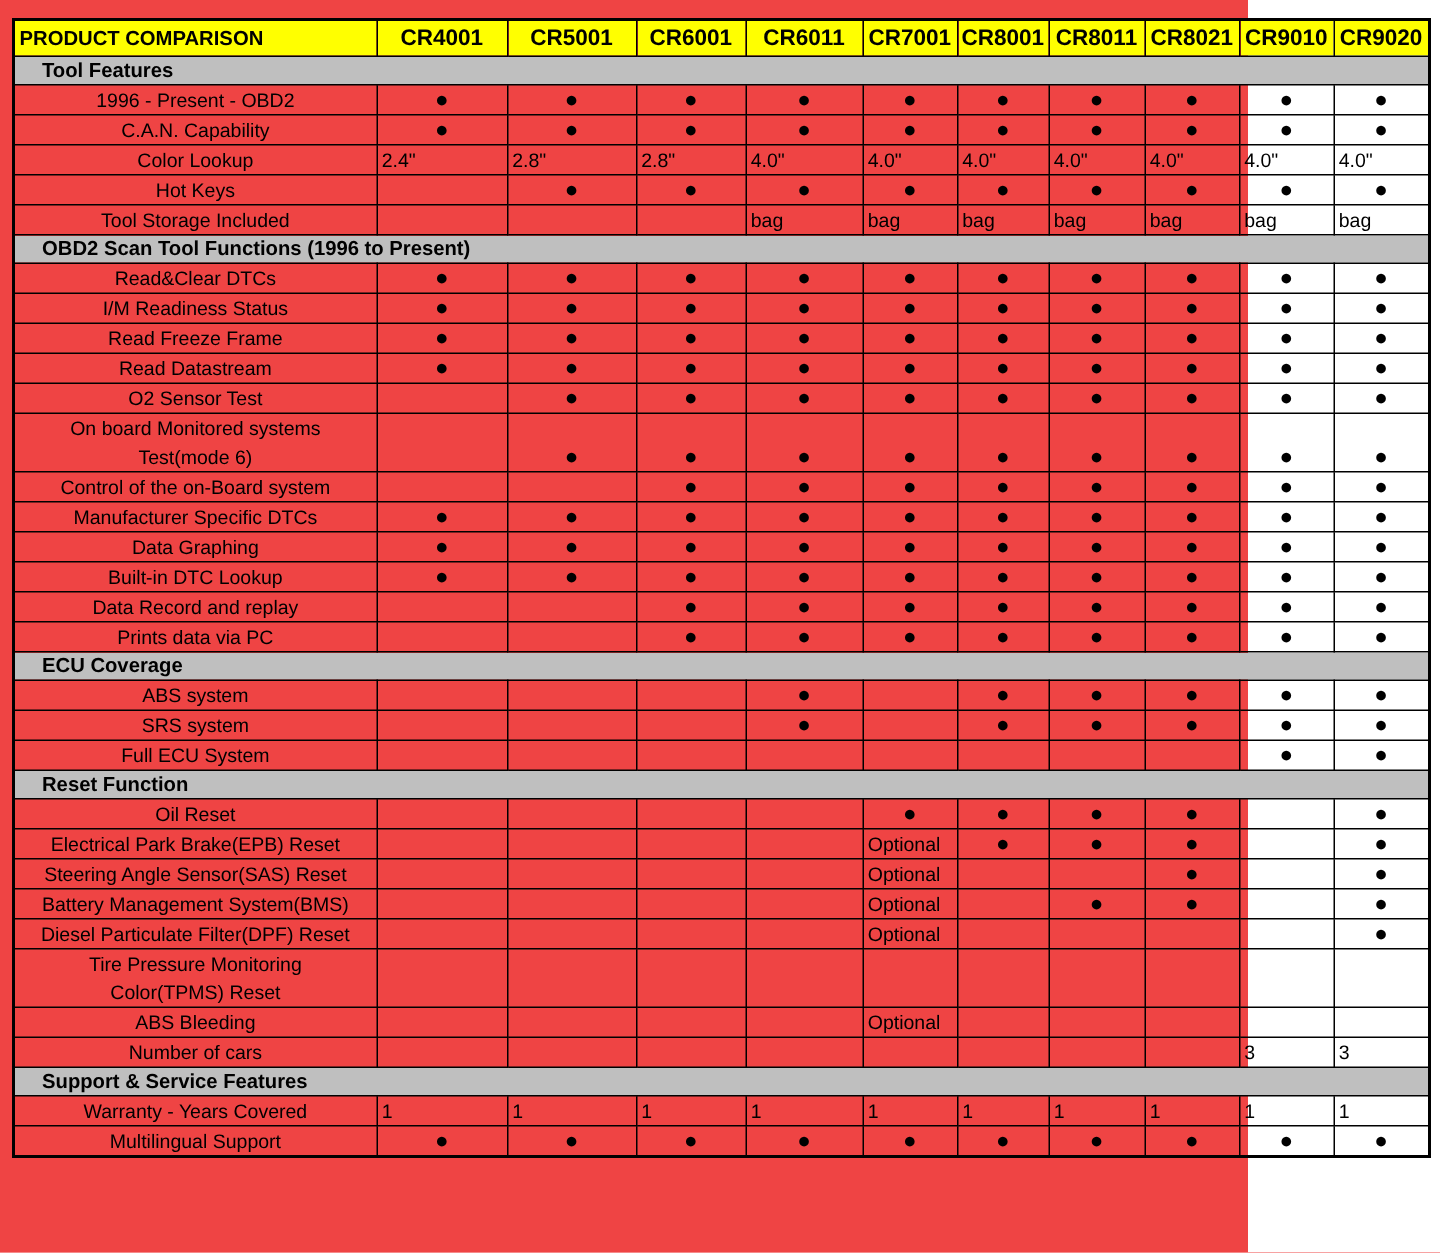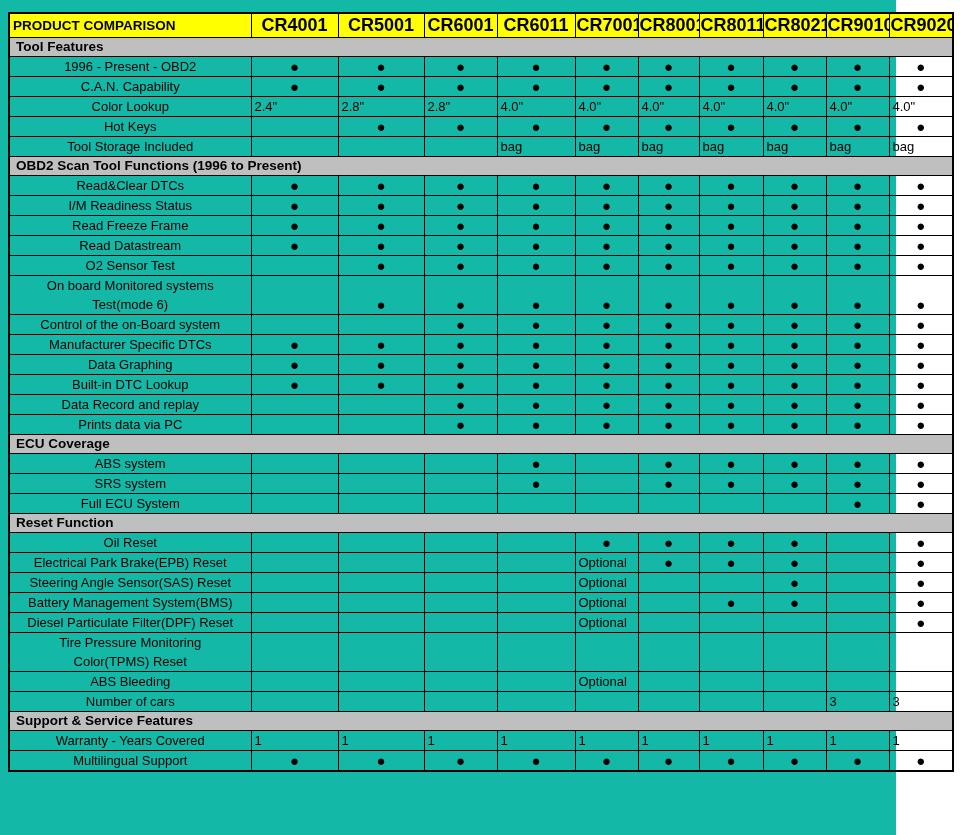--- a/index.html
+++ b/index.html
@@ -9,24 +9,24 @@
     --text: #000000;
   }
   * { box-sizing: border-box; }
   body {
     margin: 0;
     background: #ffffff;
     font-family: "Liberation Sans", sans-serif;
     color: var(--text);
   }
   .page {
-    width: 896px;
+    width: 832px;
     height: 835px;
     padding: 12px 8px 0 8px;
-    background: #14b8a6;
+    background: #ef4444;
   }
   table {
     border-collapse: collapse;
     table-layout: fixed;
     width: 944px;
     border: 2px solid var(--grid);
   }
   th, td {
     border: 1px solid var(--grid);
     overflow: hidden;
@@ -36,31 +36,31 @@
     background: var(--header-bg);
     text-align: left;
     padding: 2px 3px;
     font-size: 13.5px;
     font-weight: bold;
     height: 24px;
     vertical-align: middle;
   }
   th.col-header {
     background: var(--header-bg);
-    font-size: 18px;
+    font-size: 15px;
     font-weight: bold;
     height: 24px;
     vertical-align: middle;
     margin-left: 42px;
   }
   td.section-cell {
     background: var(--section-bg);
     font-weight: bold;
     text-align: left;
-    padding: 0 6px;
+    padding: 0 18px;
     font-size: 13.5px;
     height: 19px;
     line-height: 18px;
   }
   td.feature-cell {
     text-align: center;
     padding: 0 3px;
     font-size: 13px;
     height: 19px;
     line-height: 19px;

